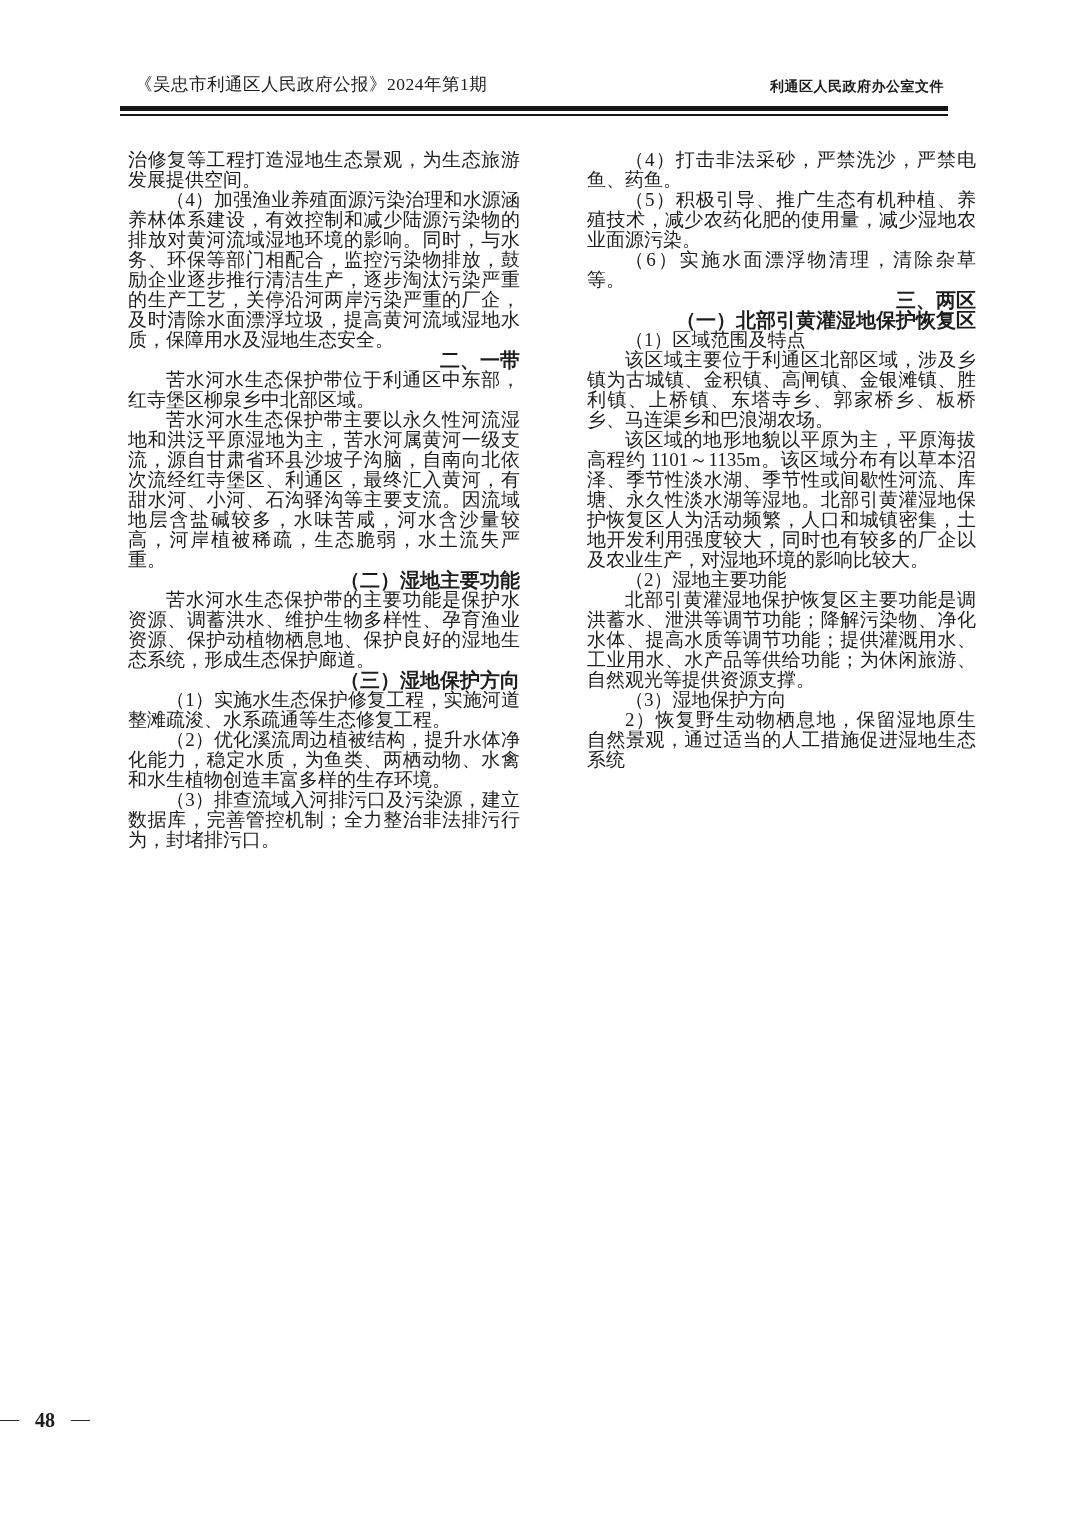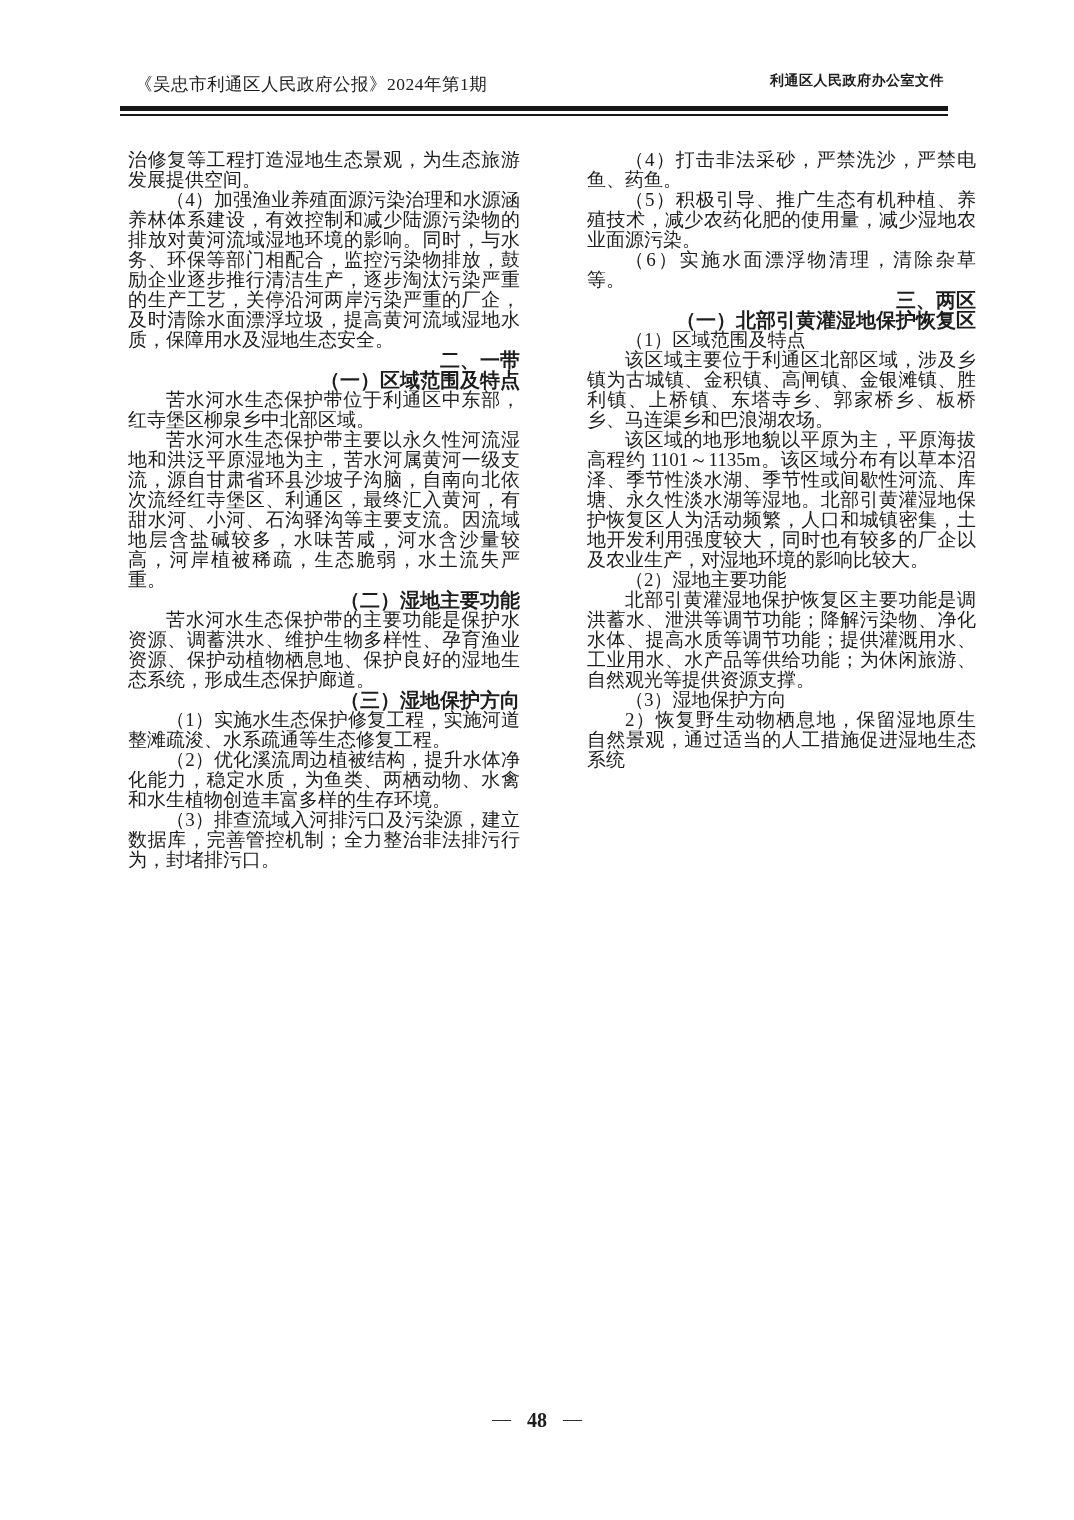--- a/index.html
+++ b/index.html
@@ -6,21 +6,21 @@
   body {
     width:1074px; height:1520px;
     background:#ffffff;
     position:relative;
     font-family:"Liberation Serif","DejaVu Serif",serif;
     color:#1d1d1d;
     overflow:hidden;
   }
   .page-header {
     position:absolute; left:135px; right:130px; top:72px;
-    display:flex; justify-content:space-between; align-items:flex-start;
+    display:flex; justify-content:space-between; align-items:flex-end;
   }
   .header-left {
     font-size:17.5px; letter-spacing:0.5px; white-space:nowrap;
   }
   .header-right {
     font-family:"Liberation Sans","DejaVu Sans",sans-serif;
     font-weight:700; font-size:14px; letter-spacing:0.5px; white-space:nowrap;
   }
   .header-rule {
     position:absolute; left:120px; right:126px; top:106px;
@@ -41,40 +41,39 @@
   }
   .column p.continuation { text-indent:0; }
   .column p.heading {
     font-family:"Liberation Sans","DejaVu Sans",sans-serif;
     font-weight:700;
     font-size:20px;
     text-align:right;
   }
   .page-footer {
     position:absolute; left:0; top:1408px; width:1074px;
-    text-align:center; font-size:19px; color:#1d1d1d;
+    text-align:left; font-size:19px; color:#1d1d1d;
   }
   .page-footer .dash { letter-spacing:0; vertical-align:2px; }
   .page-footer .num  { font-weight:700; font-size:20px; margin:0 16px; }
 </style>
 </head>
 <body>
 
 <div class="page-header">
   <span class="header-left">《吴忠市利通区人民政府公报》2024年第1期</span>
   <span class="header-right">利通区人民政府办公室文件</span>
 </div>
 
 <div class="header-rule"></div>
 
 <div class="column col-left">
     <p class="continuation">治修复等工程打造湿地生态景观，为生态旅游发展提供空间。</p>
     <p class="paragraph">（4）加强渔业养殖面源污染治理和水源涵养林体系建设，有效控制和减少陆源污染物的排放对黄河流域湿地环境的影响。同时，与水务、环保等部门相配合，监控污染物排放，鼓励企业逐步推行清洁生产，逐步淘汰污染严重的生产工艺，关停沿河两岸污染严重的厂企，及时清除水面漂浮垃圾，提高黄河流域湿地水质，保障用水及湿地生态安全。</p>
     <p class="heading">二、一带</p>
-    <p class="heading">（一）区域范围及特点</p>
     <p class="paragraph">苦水河水生态保护带位于利通区中东部，红寺堡区柳泉乡中北部区域。</p>
     <p class="paragraph">苦水河水生态保护带主要以永久性河流湿地和洪泛平原湿地为主，苦水河属黄河一级支流，源自甘肃省环县沙坡子沟脑，自南向北依次流经红寺堡区、利通区，最终汇入黄河，有甜水河、小河、石沟驿沟等主要支流。因流域地层含盐碱较多，水味苦咸，河水含沙量较高，河岸植被稀疏，生态脆弱，水土流失严重。</p>
     <p class="heading">（二）湿地主要功能</p>
     <p class="paragraph">苦水河水生态保护带的主要功能是保护水资源、调蓄洪水、维护生物多样性、孕育渔业资源、保护动植物栖息地、保护良好的湿地生态系统，形成生态保护廊道。</p>
     <p class="heading">（三）湿地保护方向</p>
     <p class="paragraph">（1）实施水生态保护修复工程，实施河道整滩疏浚、水系疏通等生态修复工程。</p>
     <p class="paragraph">（2）优化溪流周边植被结构，提升水体净化能力，稳定水质，为鱼类、两栖动物、水禽和水生植物创造丰富多样的生存环境。</p>
     <p class="paragraph">（3）排查流域入河排污口及污染源，建立数据库，完善管控机制；全力整治非法排污行为，封堵排污口。</p>
   </div>
 

